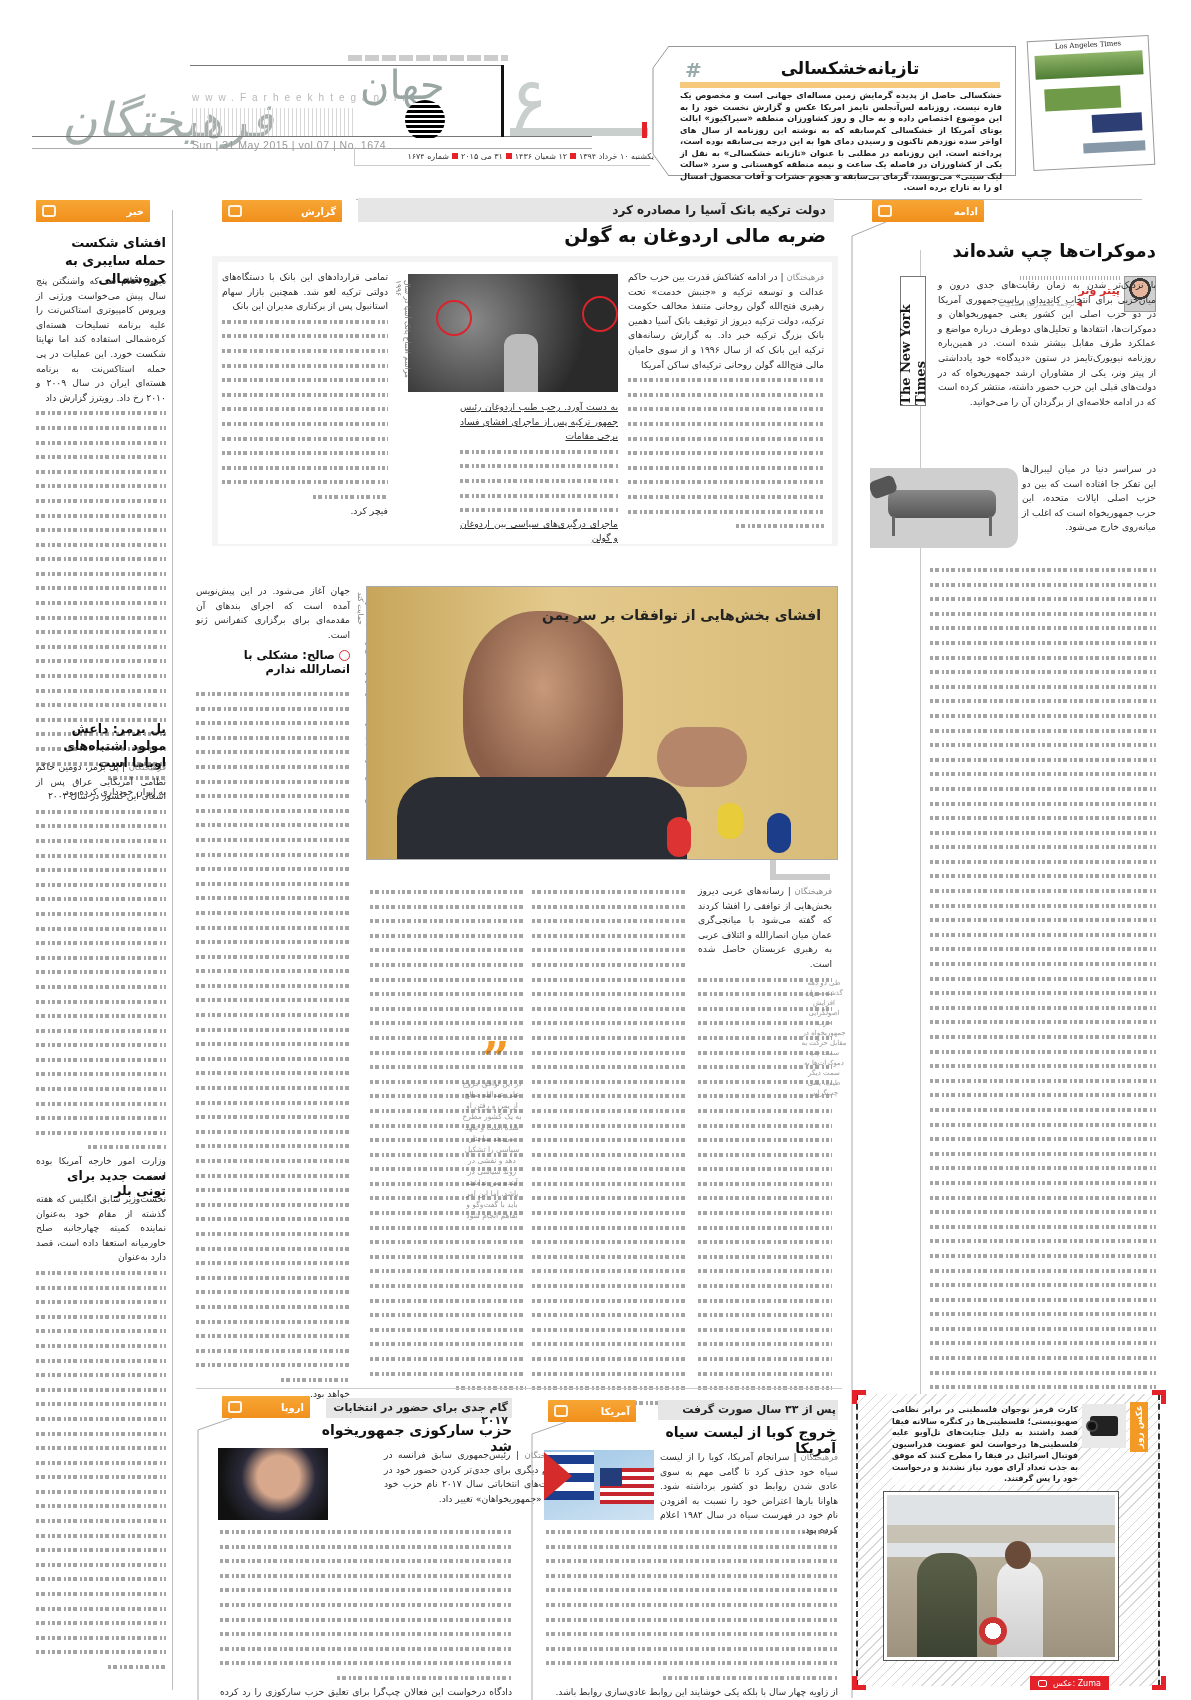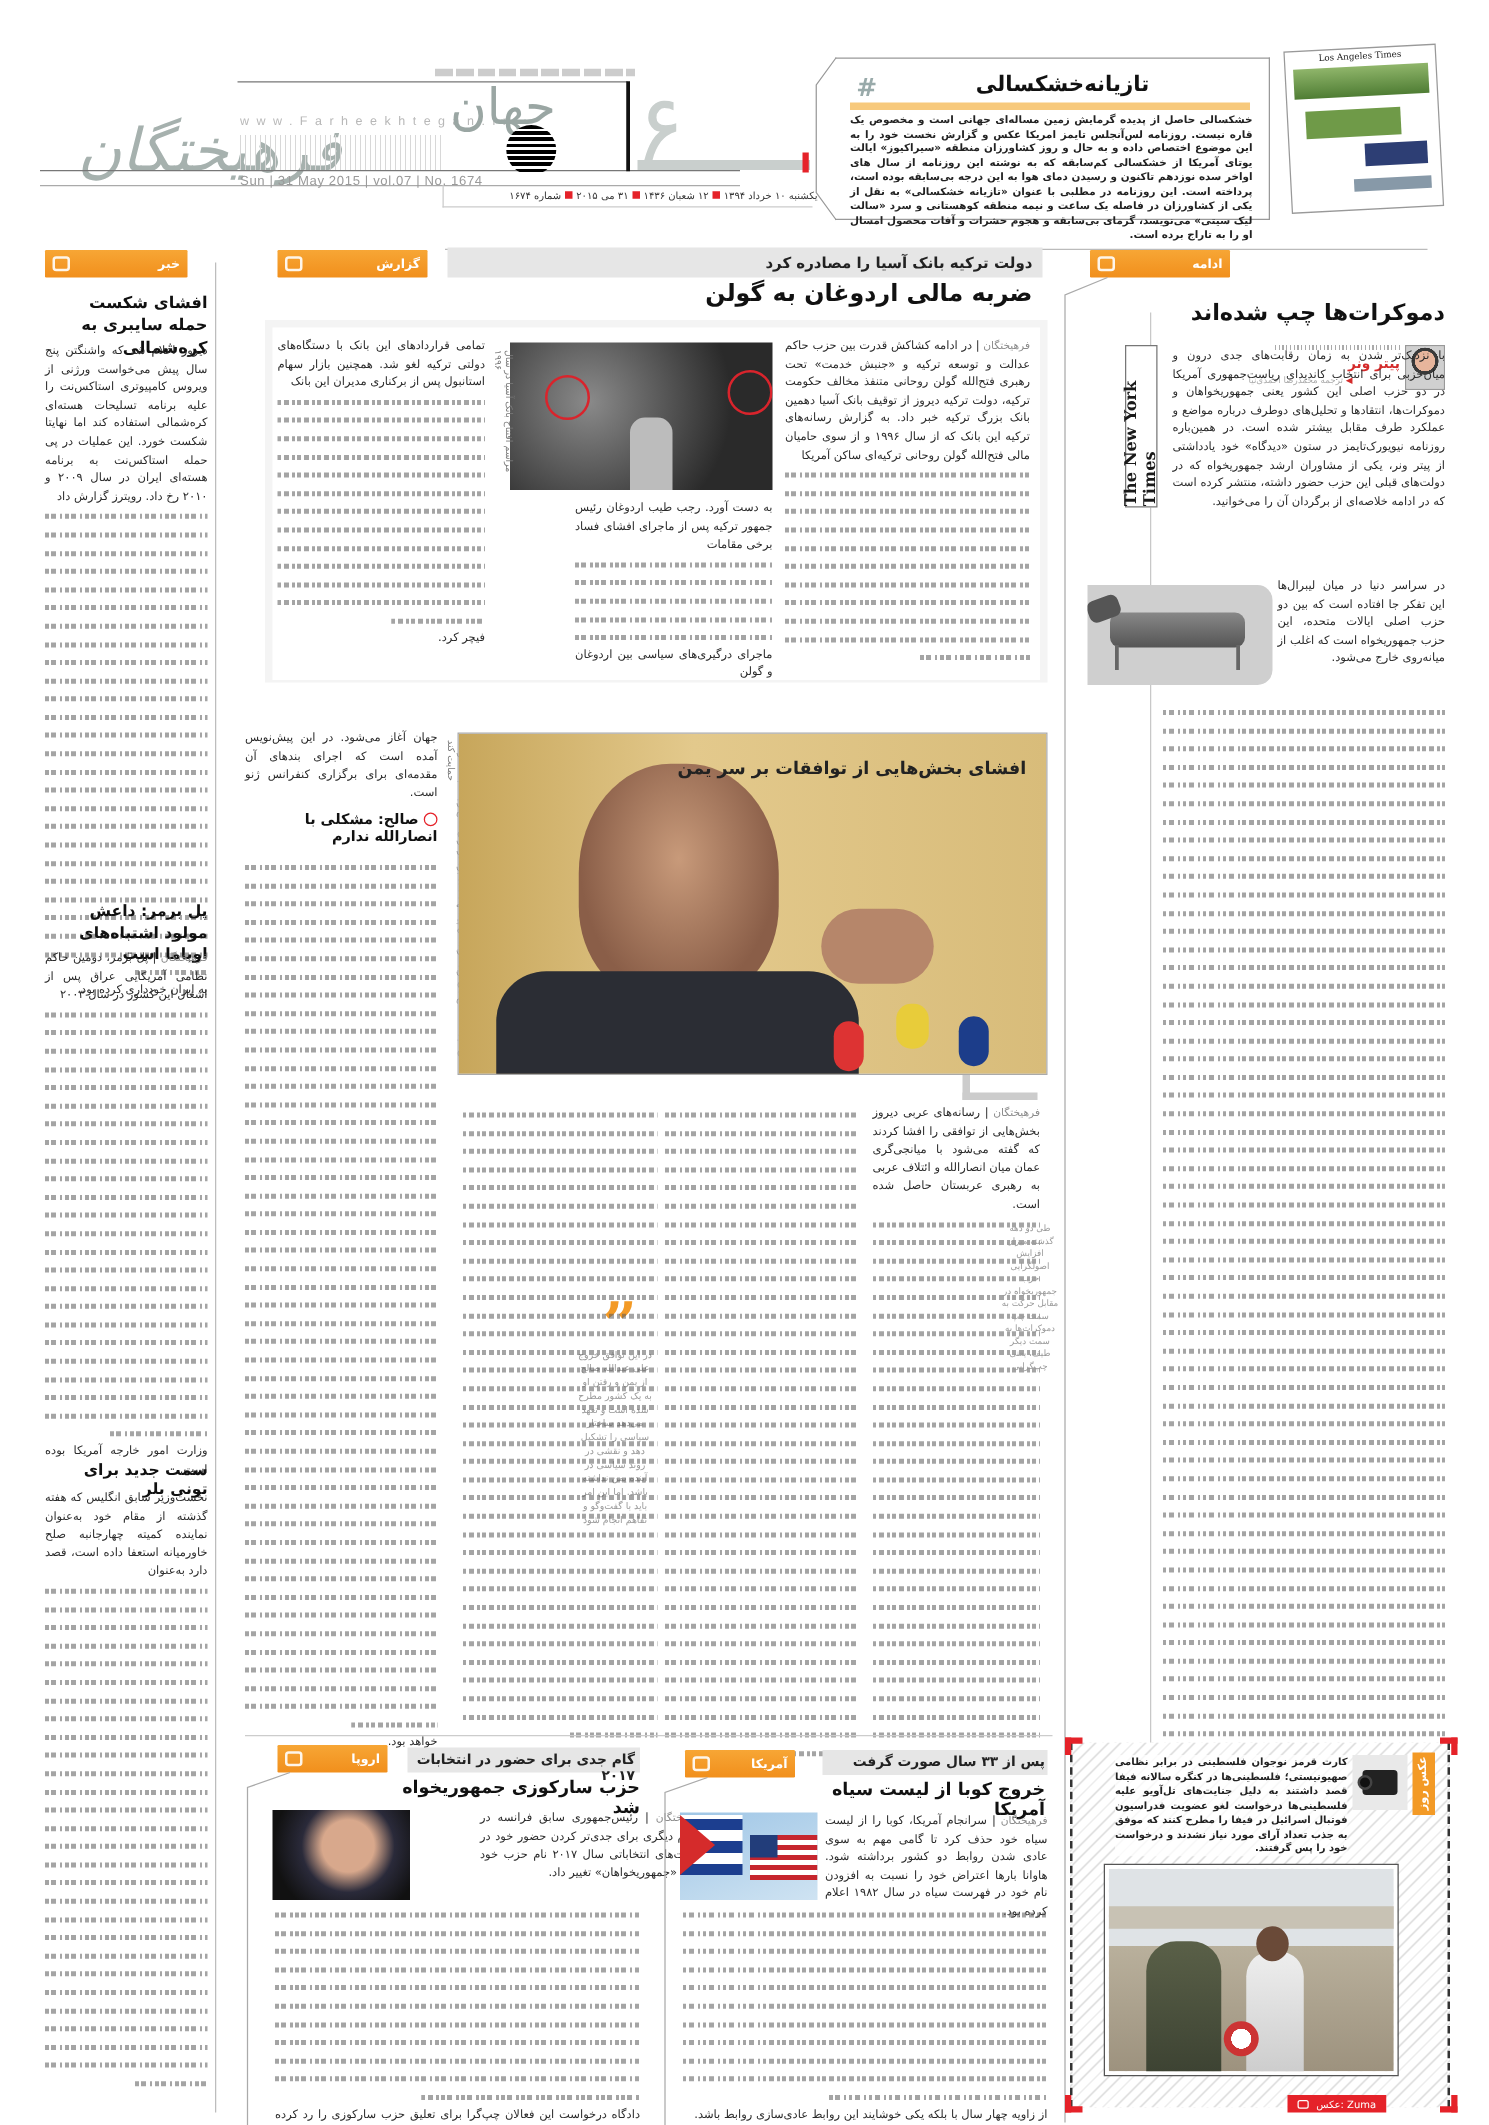--- a/index.html
+++ b/index.html
@@ -202,21 +202,21 @@
       <span></span>
       <span></span>
       <span></span>
       <span></span>
       <span></span>
       <span></span>
       <span></span>
       <span class="half"></span>
     </div>
 </div>
-<div class="abs body-text" style="left:460px;top:400px;width:158px;">
+<div class="abs body-text" style="left:460px;top:400px;width:158px;text-decoration:underline;">
   <div>به دست آورد. رجب طیب اردوغان رئیس جمهور ترکیه پس از ماجرای افشای فساد برخی مقامات</div>
   <div class="filler">
       <span></span>
       <span></span>
       <span></span>
       <span></span>
       <span></span>
     </div>
   <div>ماجرای درگیری‌های سیاسی بین اردوغان و گولن</div>
 </div>

